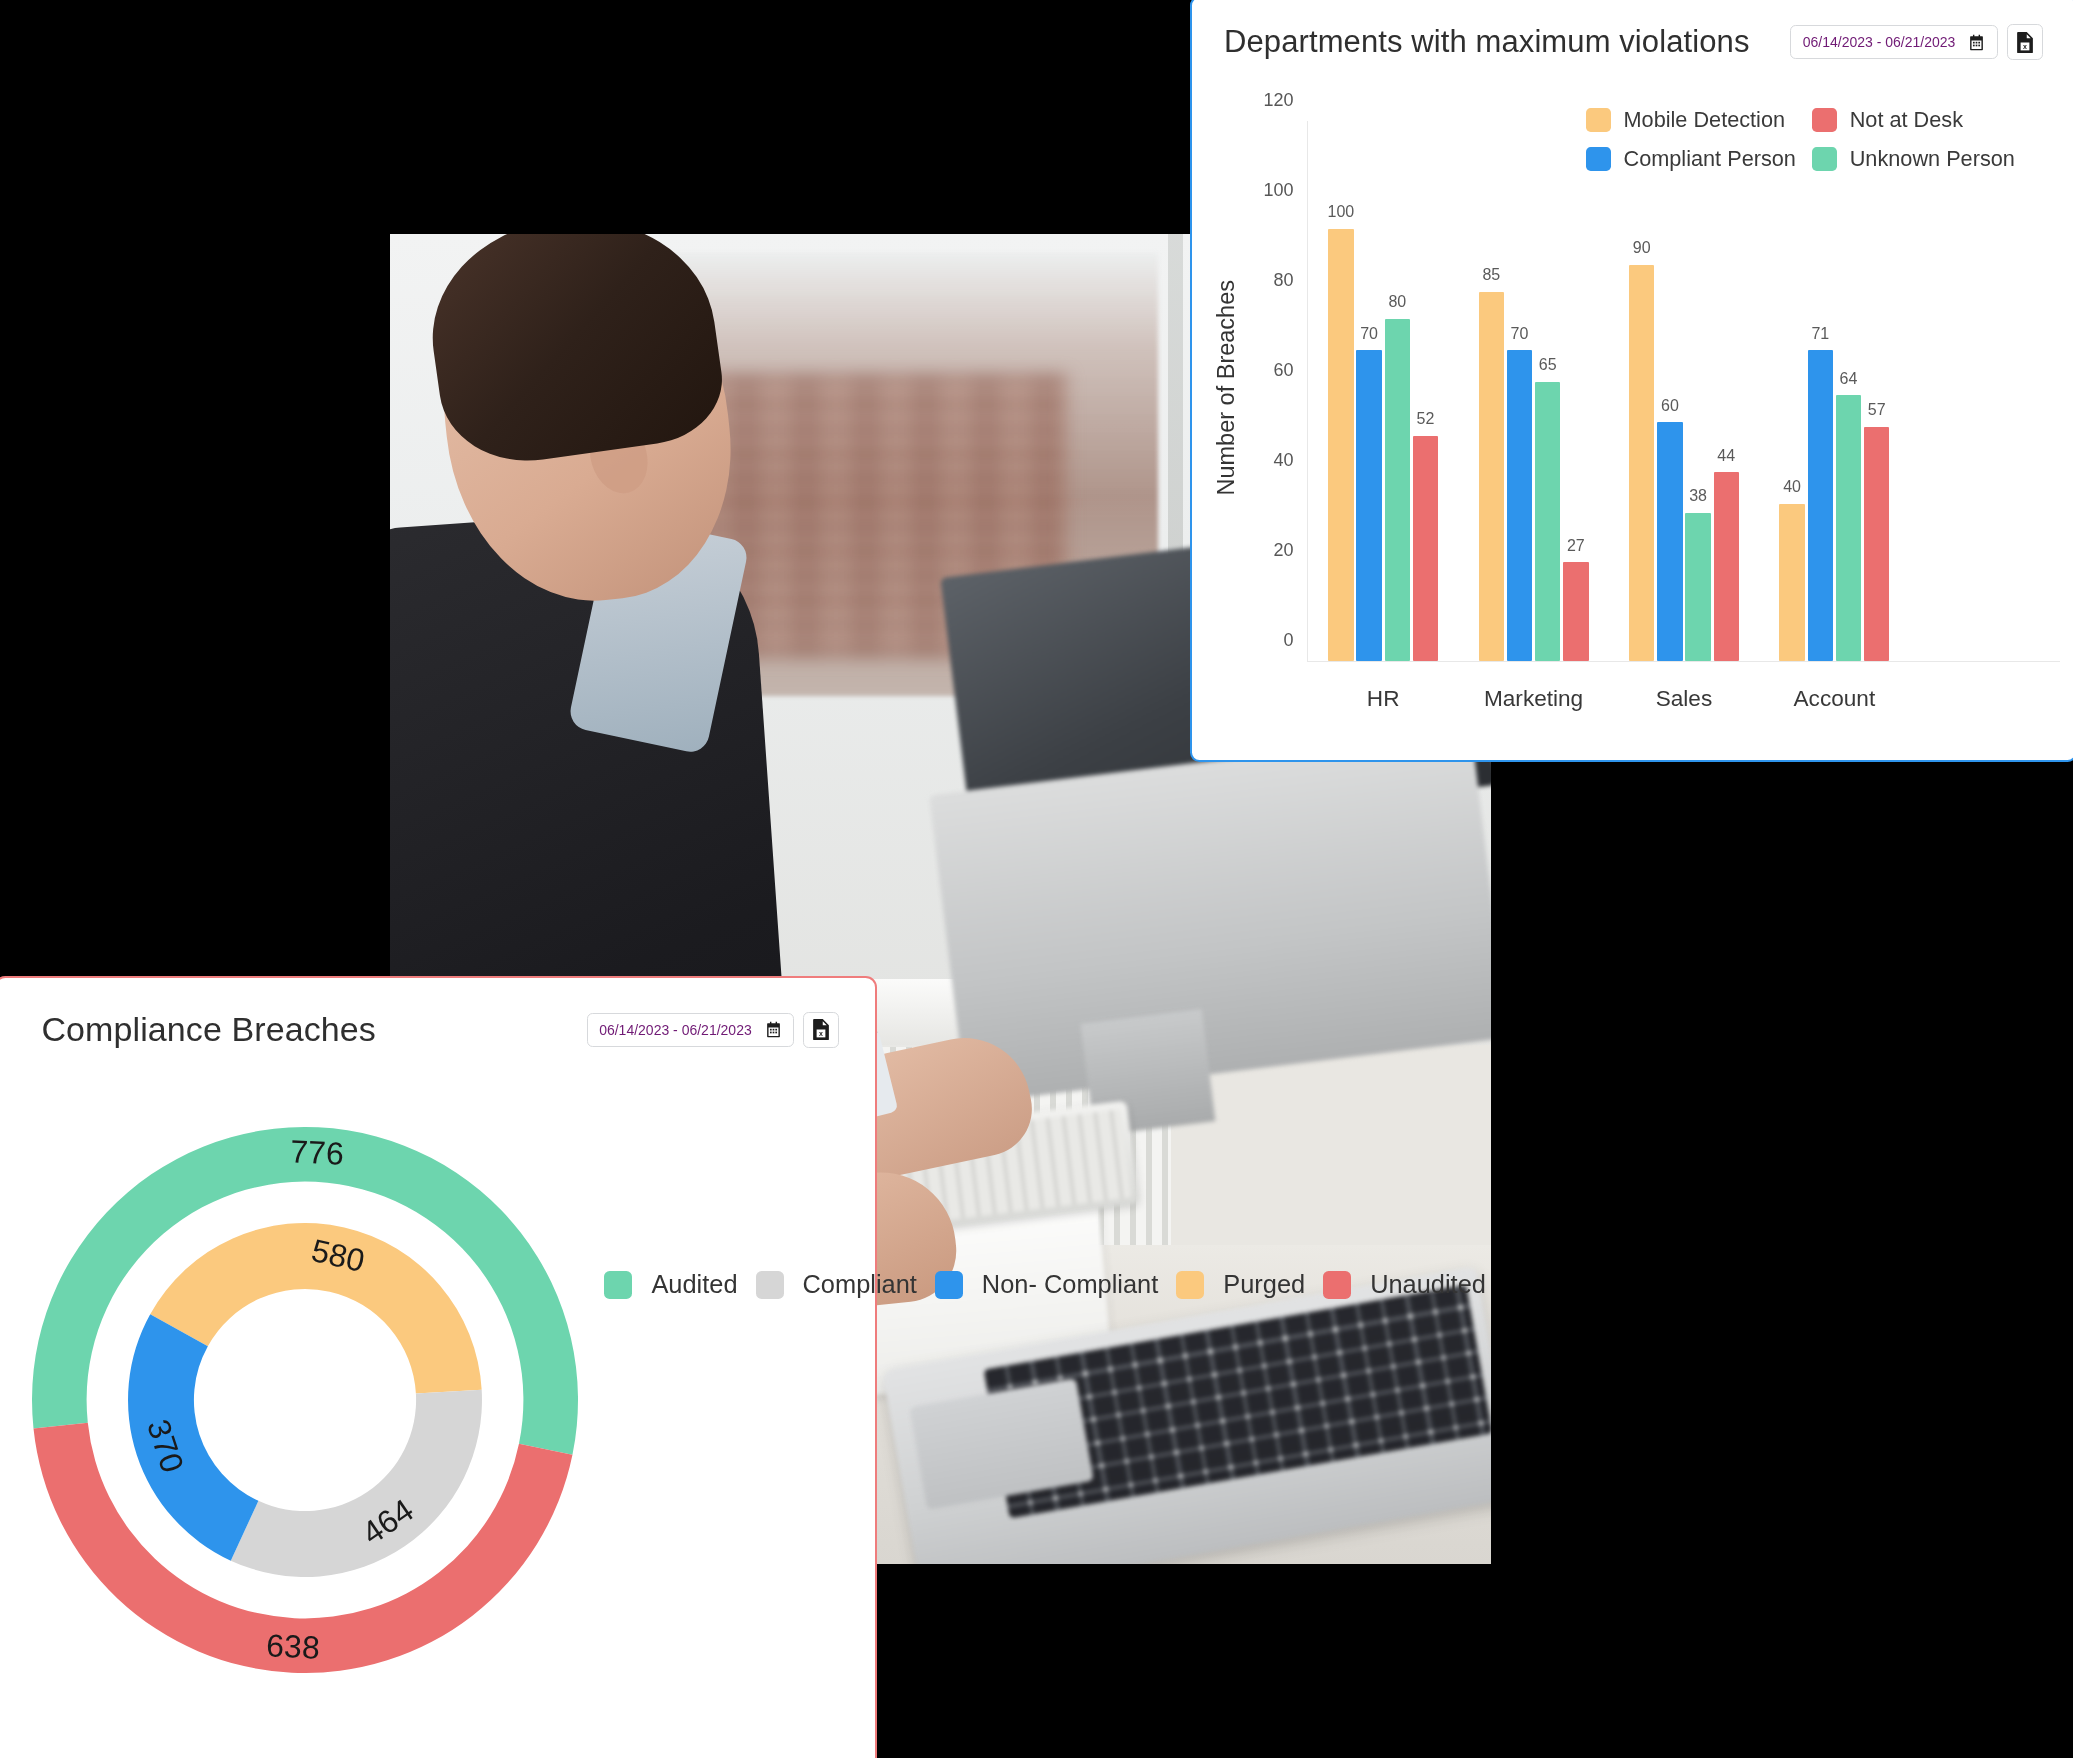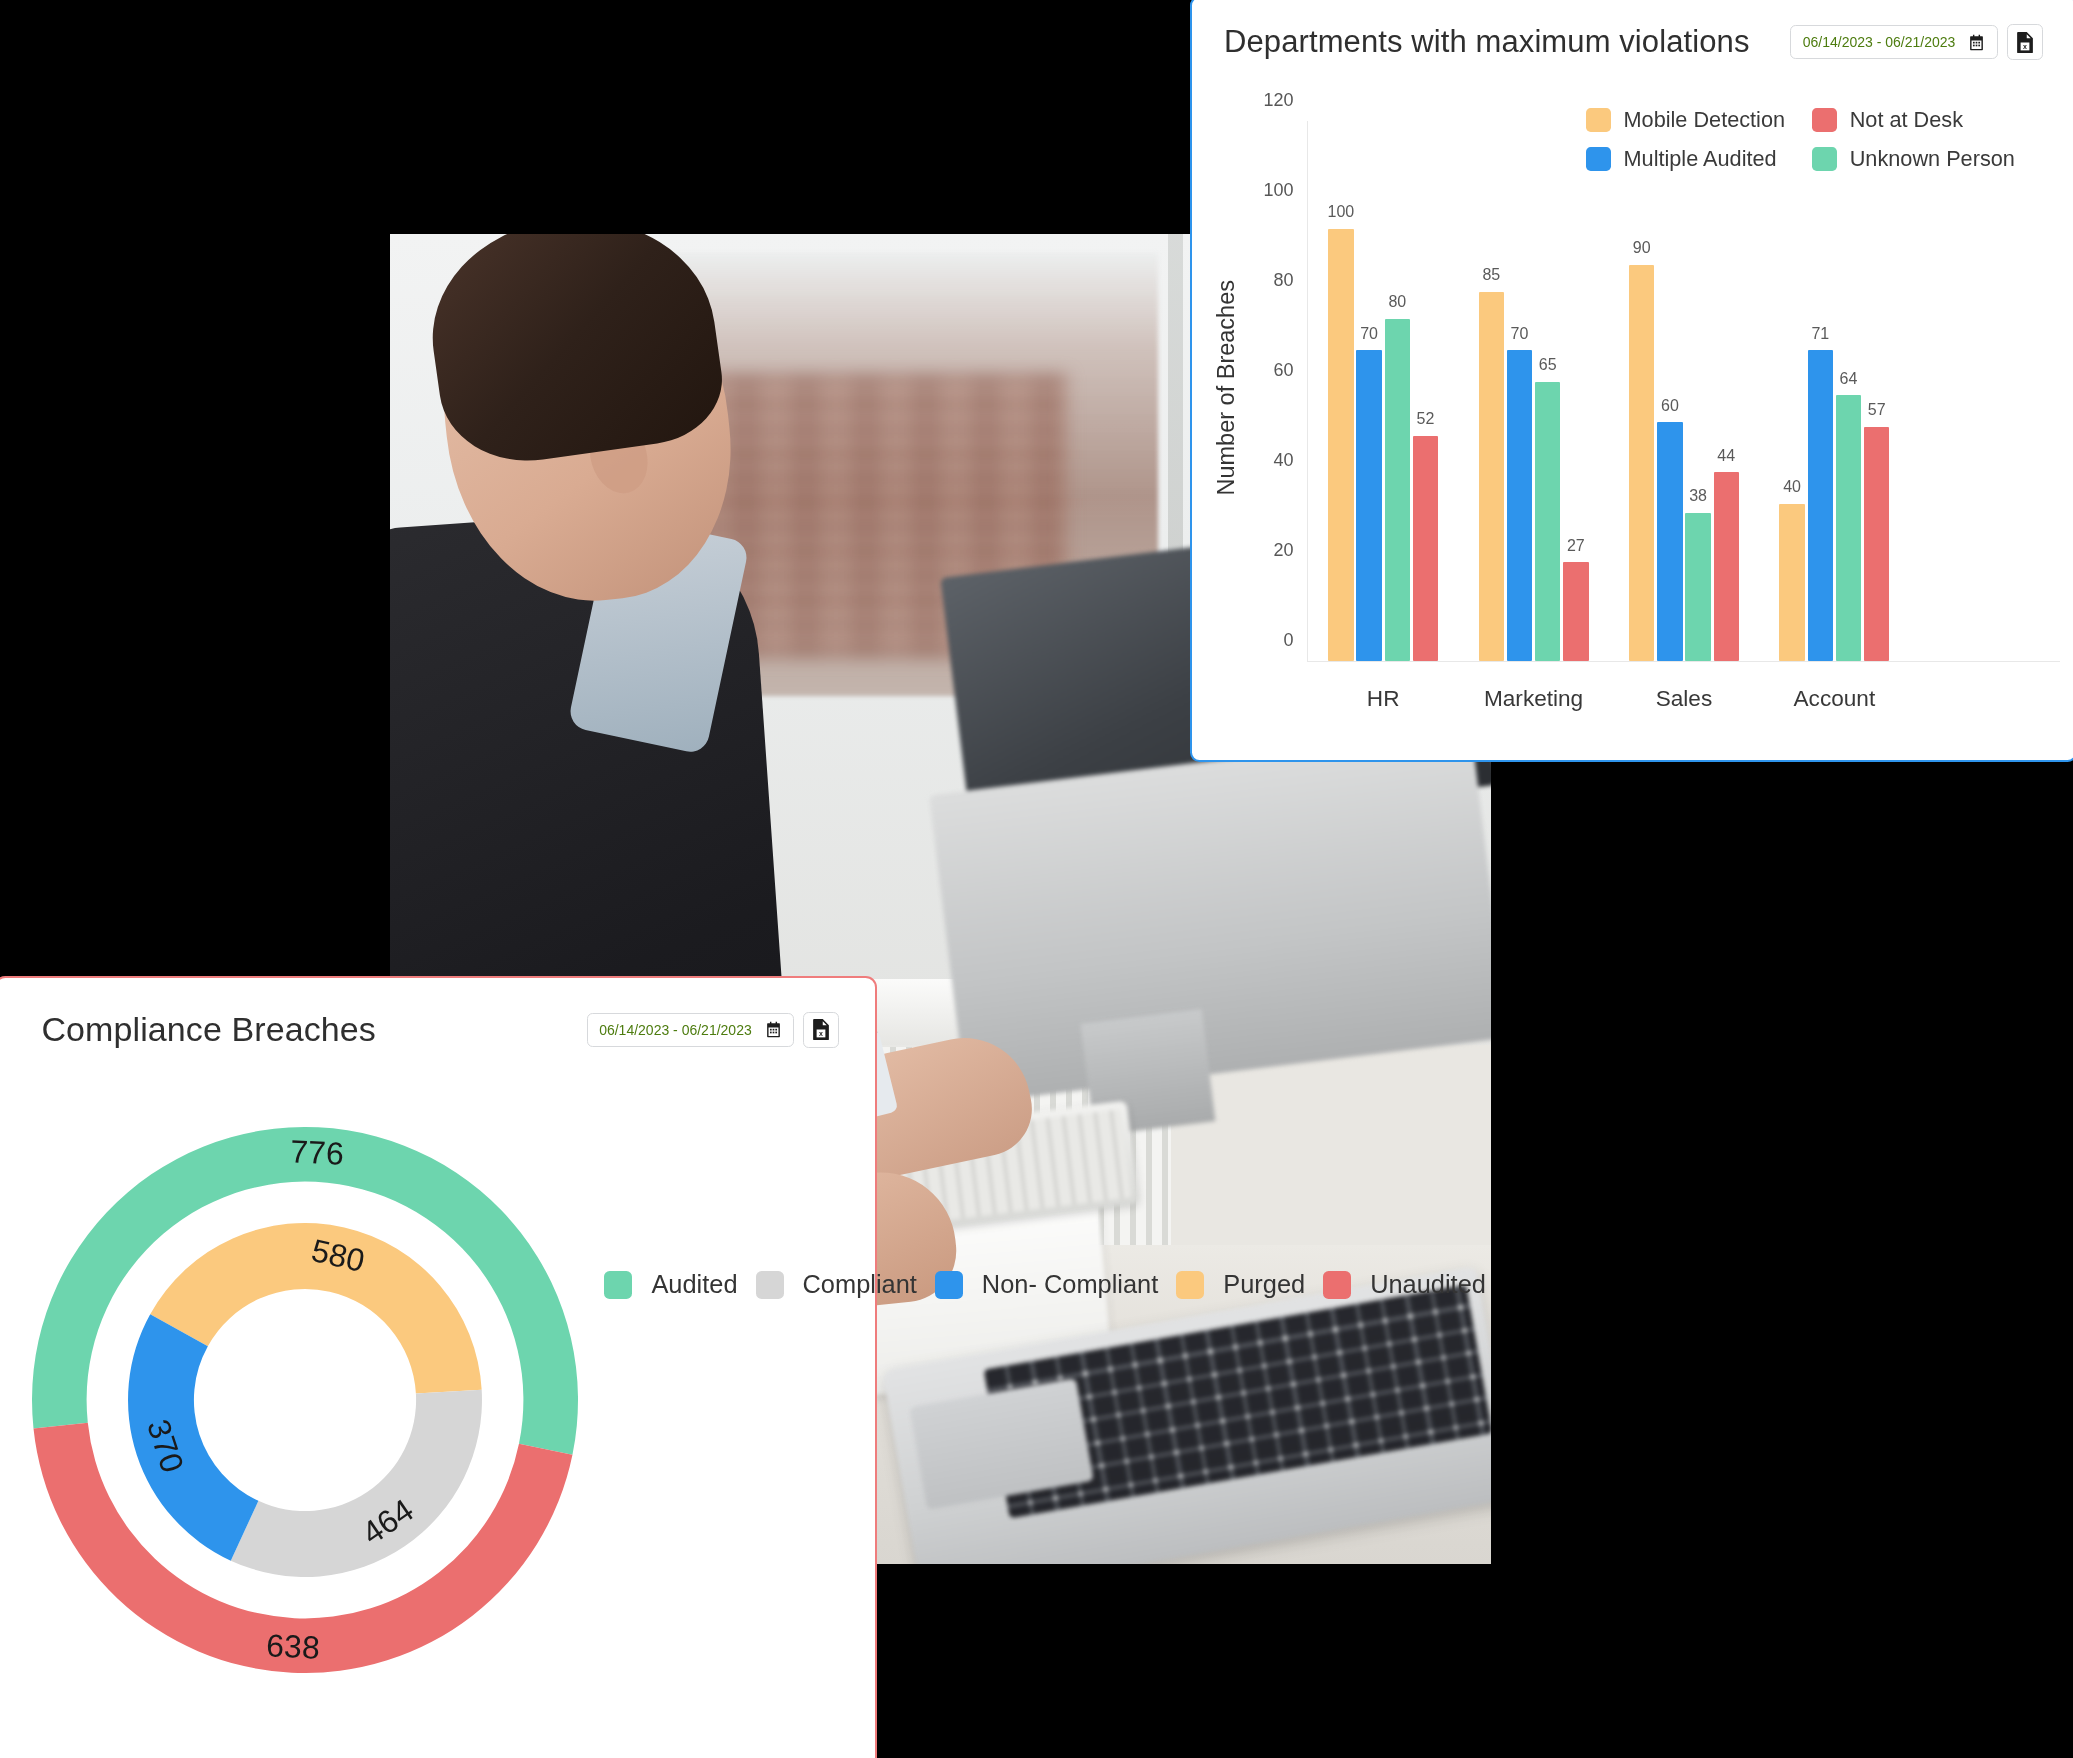--- a/index.html
+++ b/index.html
@@ -216,21 +216,21 @@
     font-size: 31px; color: #2f2f2f; font-weight: 400;
     letter-spacing: 0.1px; white-space: nowrap;
   }
   .head-tools { display: flex; align-items: center; gap: 9.4px; }
   .daterange {
     display: flex; align-items: center; gap: 13px;
     border: 0.9px solid #d7d9dc; border-radius: 5.6px;
     padding: 7.5px 11.3px; background: #fff;
   }
   .daterange-text {
-    font-size: 14px; color: #4d7c0f; white-space: nowrap;
+    font-size: 14px; color: #701a75; white-space: nowrap;
   }
   .icon-btn {
     border: 0.9px solid #d7d9dc; border-radius: 5.6px;
     width: 36px; height: 36px;
     display: flex; align-items: center; justify-content: center;
     background: #fff; cursor: pointer;
   }
   svg { display: block; }
 
   
@@ -383,21 +383,21 @@
       <div class="lg-item">
         <span class="lg-swatch" style="background:#fbc97e"></span>
         <span class="lg-label">Mobile Detection</span>
       </div>
       <div class="lg-item">
         <span class="lg-swatch" style="background:#eb6f6f"></span>
         <span class="lg-label">Not at Desk</span>
       </div>
       <div class="lg-item">
         <span class="lg-swatch" style="background:#2e94ec"></span>
-        <span class="lg-label">Multiple Audited</span>
+        <span class="lg-label">Compliant Person</span>
       </div>
       <div class="lg-item">
         <span class="lg-swatch" style="background:#6dd5ae"></span>
         <span class="lg-label">Unknown Person</span>
       </div>
     </div>
 
     <div class="plot-wrap">
       <div class="ylabel">Number of Breaches</div>
       <div class="plot-area" id="plotArea">

